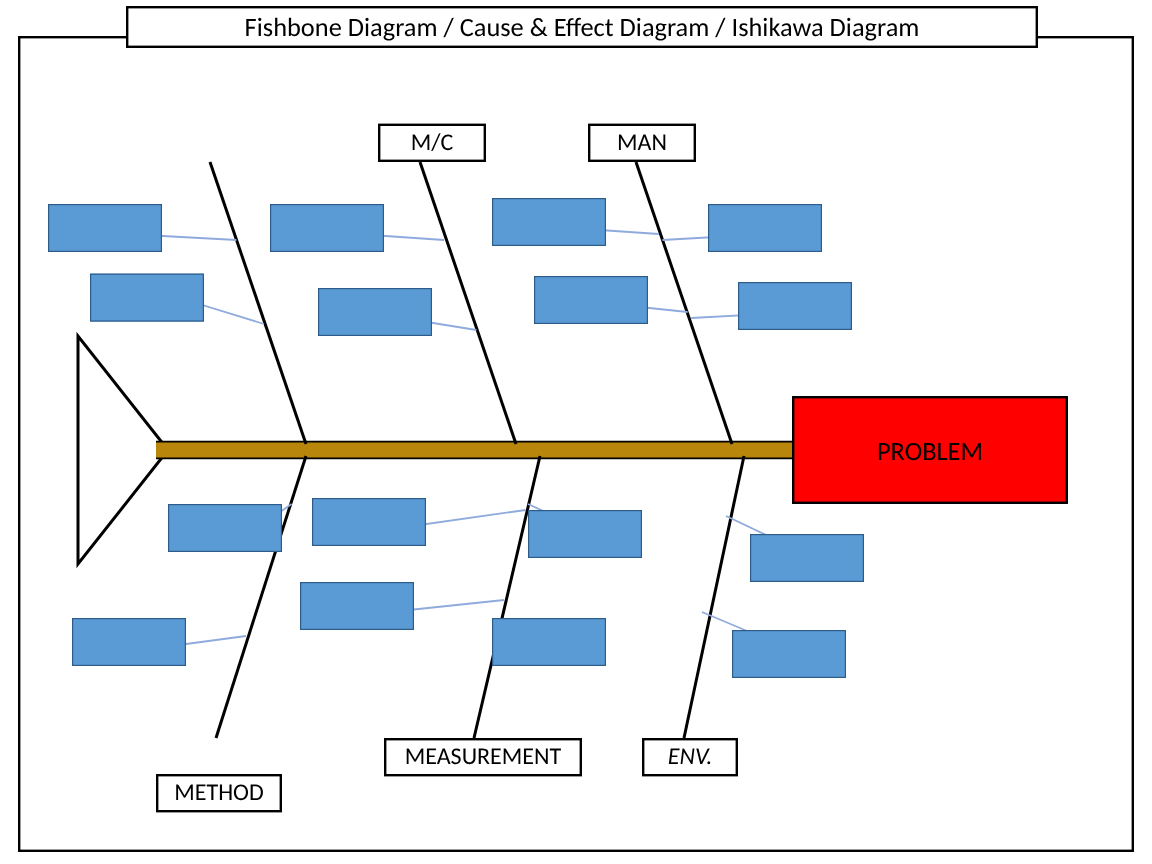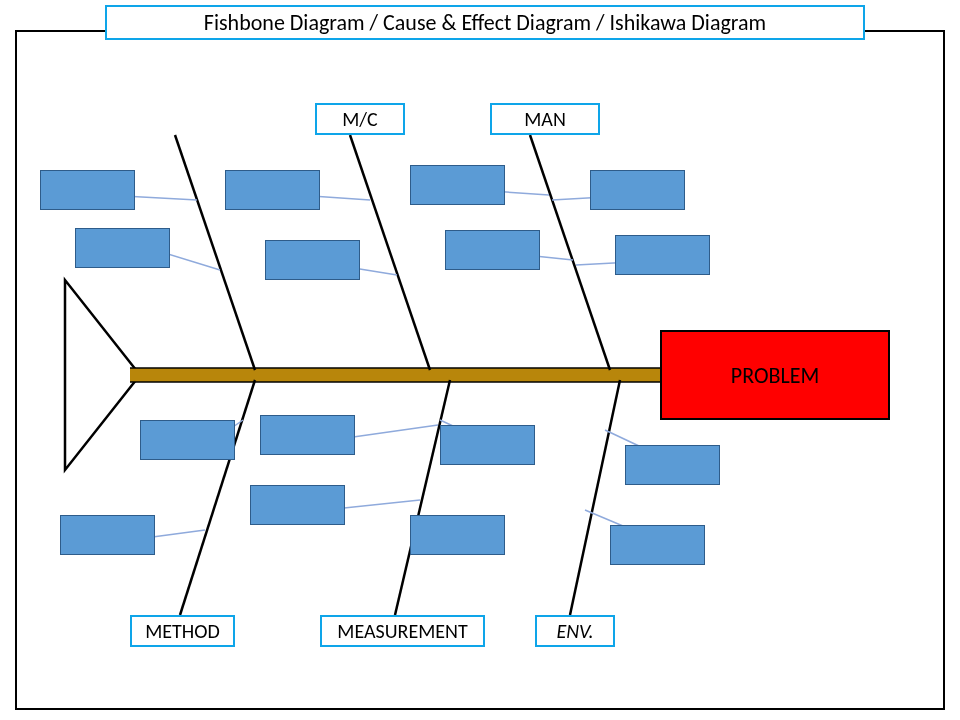--- a/index.html
+++ b/index.html
@@ -13,21 +13,21 @@
   .stage {
     position: relative;
     width: 960px;
     height: 720px;
   }
   svg { position: absolute; left: 0; top: 0; }
 
   .box {
     position: absolute;
     box-sizing: border-box;
-    border: 2px solid #0ea5e9;
+    border: 2px solid #000000;
     background: #fff;
     display: flex;
     align-items: center;
     justify-content: center;
     font-size: 20px;
     padding: 2px 6px;
     white-space: nowrap;
   }
   .title-box {
     left: 105px; top: 5px;
@@ -112,23 +112,23 @@
       <line x1="485" y1="540" x2="414" y2="530"></line>
 
       <line x1="690" y1="470" x2="605" y2="430"></line>
       <line x1="680" y1="550" x2="585" y2="510"></line>
     </g>
   </svg>
 
   <div class="box title-box">Fishbone Diagram / Cause &amp; Effect Diagram / Ishikawa Diagram</div>
 
   <div class="box cat-box" style="left:315px; top:103px; width:90px; height:32px;">M/C</div>
-  <div class="box cat-box" style="left:490px; top:103px; width:110px; height:32px;">MAN</div>
+  <div class="box cat-box" style="left:490px; top:103px; width:90px; height:32px;">MAN</div>
 
-  <div class="box cat-box" style="left:130px; top:615px; width:105px; height:32px;">METHOD</div>
+  <div class="box cat-box" style="left:130px; top:645px; width:105px; height:32px;">METHOD</div>
   <div class="box cat-box" style="left:320px; top:615px; width:165px; height:32px;">MEASUREMENT</div>
   <div class="box cat-box" style="left:535px; top:615px; width:80px; height:32px;font-style:italic;">ENV.</div>
 
   <div class="head" style="left:660px; top:330px; width:230px; height:90px;">PROBLEM</div>
 
   <div class="cause" style="left:40px;  top:170px;"></div>
   <div class="cause" style="left:75px;  top:228px;"></div>
 
   <div class="cause" style="left:225px; top:170px;"></div>
   <div class="cause" style="left:265px; top:240px;"></div>

